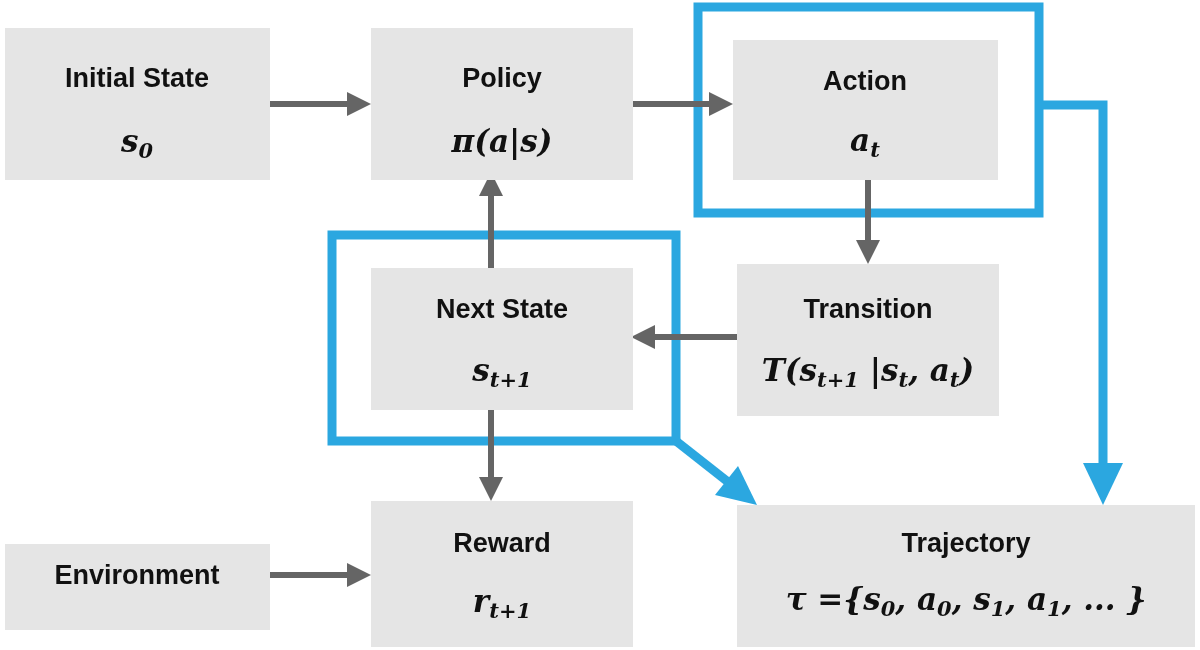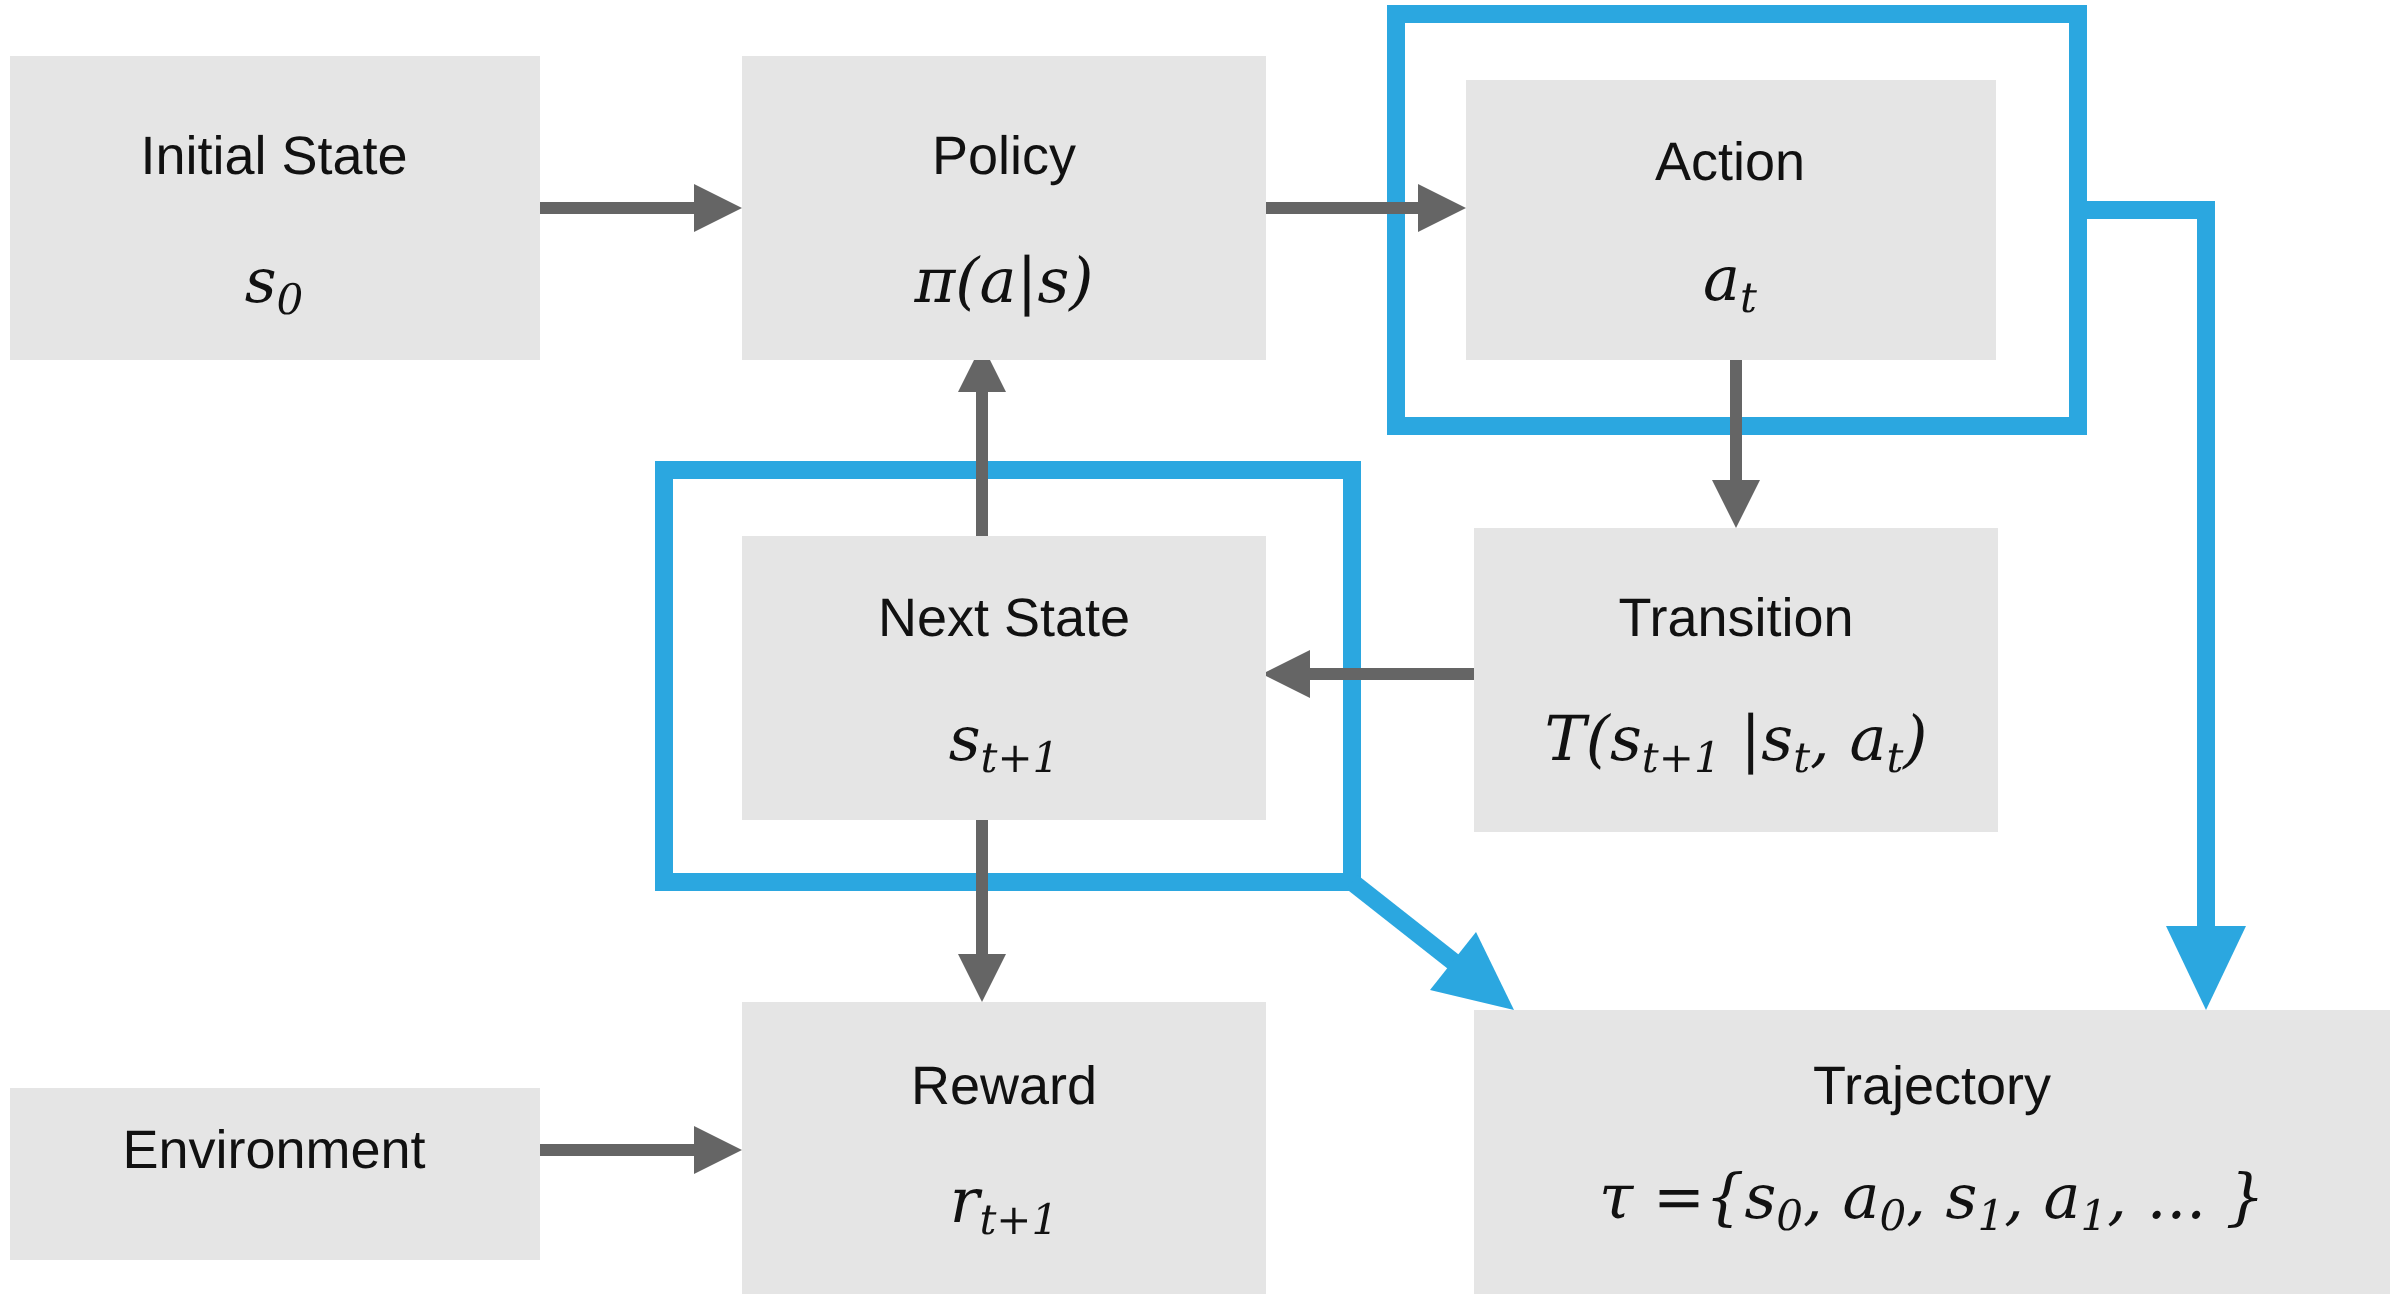--- a/index.html
+++ b/index.html
@@ -10,20 +10,21 @@
   }
   body {
     font-family: "Liberation Sans", sans-serif;
   }
   #diagram-root {
     position: relative;
     width: 1200px;
     height: 650px;
     background: #ffffff;
     overflow: hidden;
+    font-weight: bold;
   }
   svg.diagram-svg {
     display: block;
     width: 1200px;
     height: 650px;
   }
   .node-rect {
     fill: #e5e5e5;
     stroke: none;
   }

